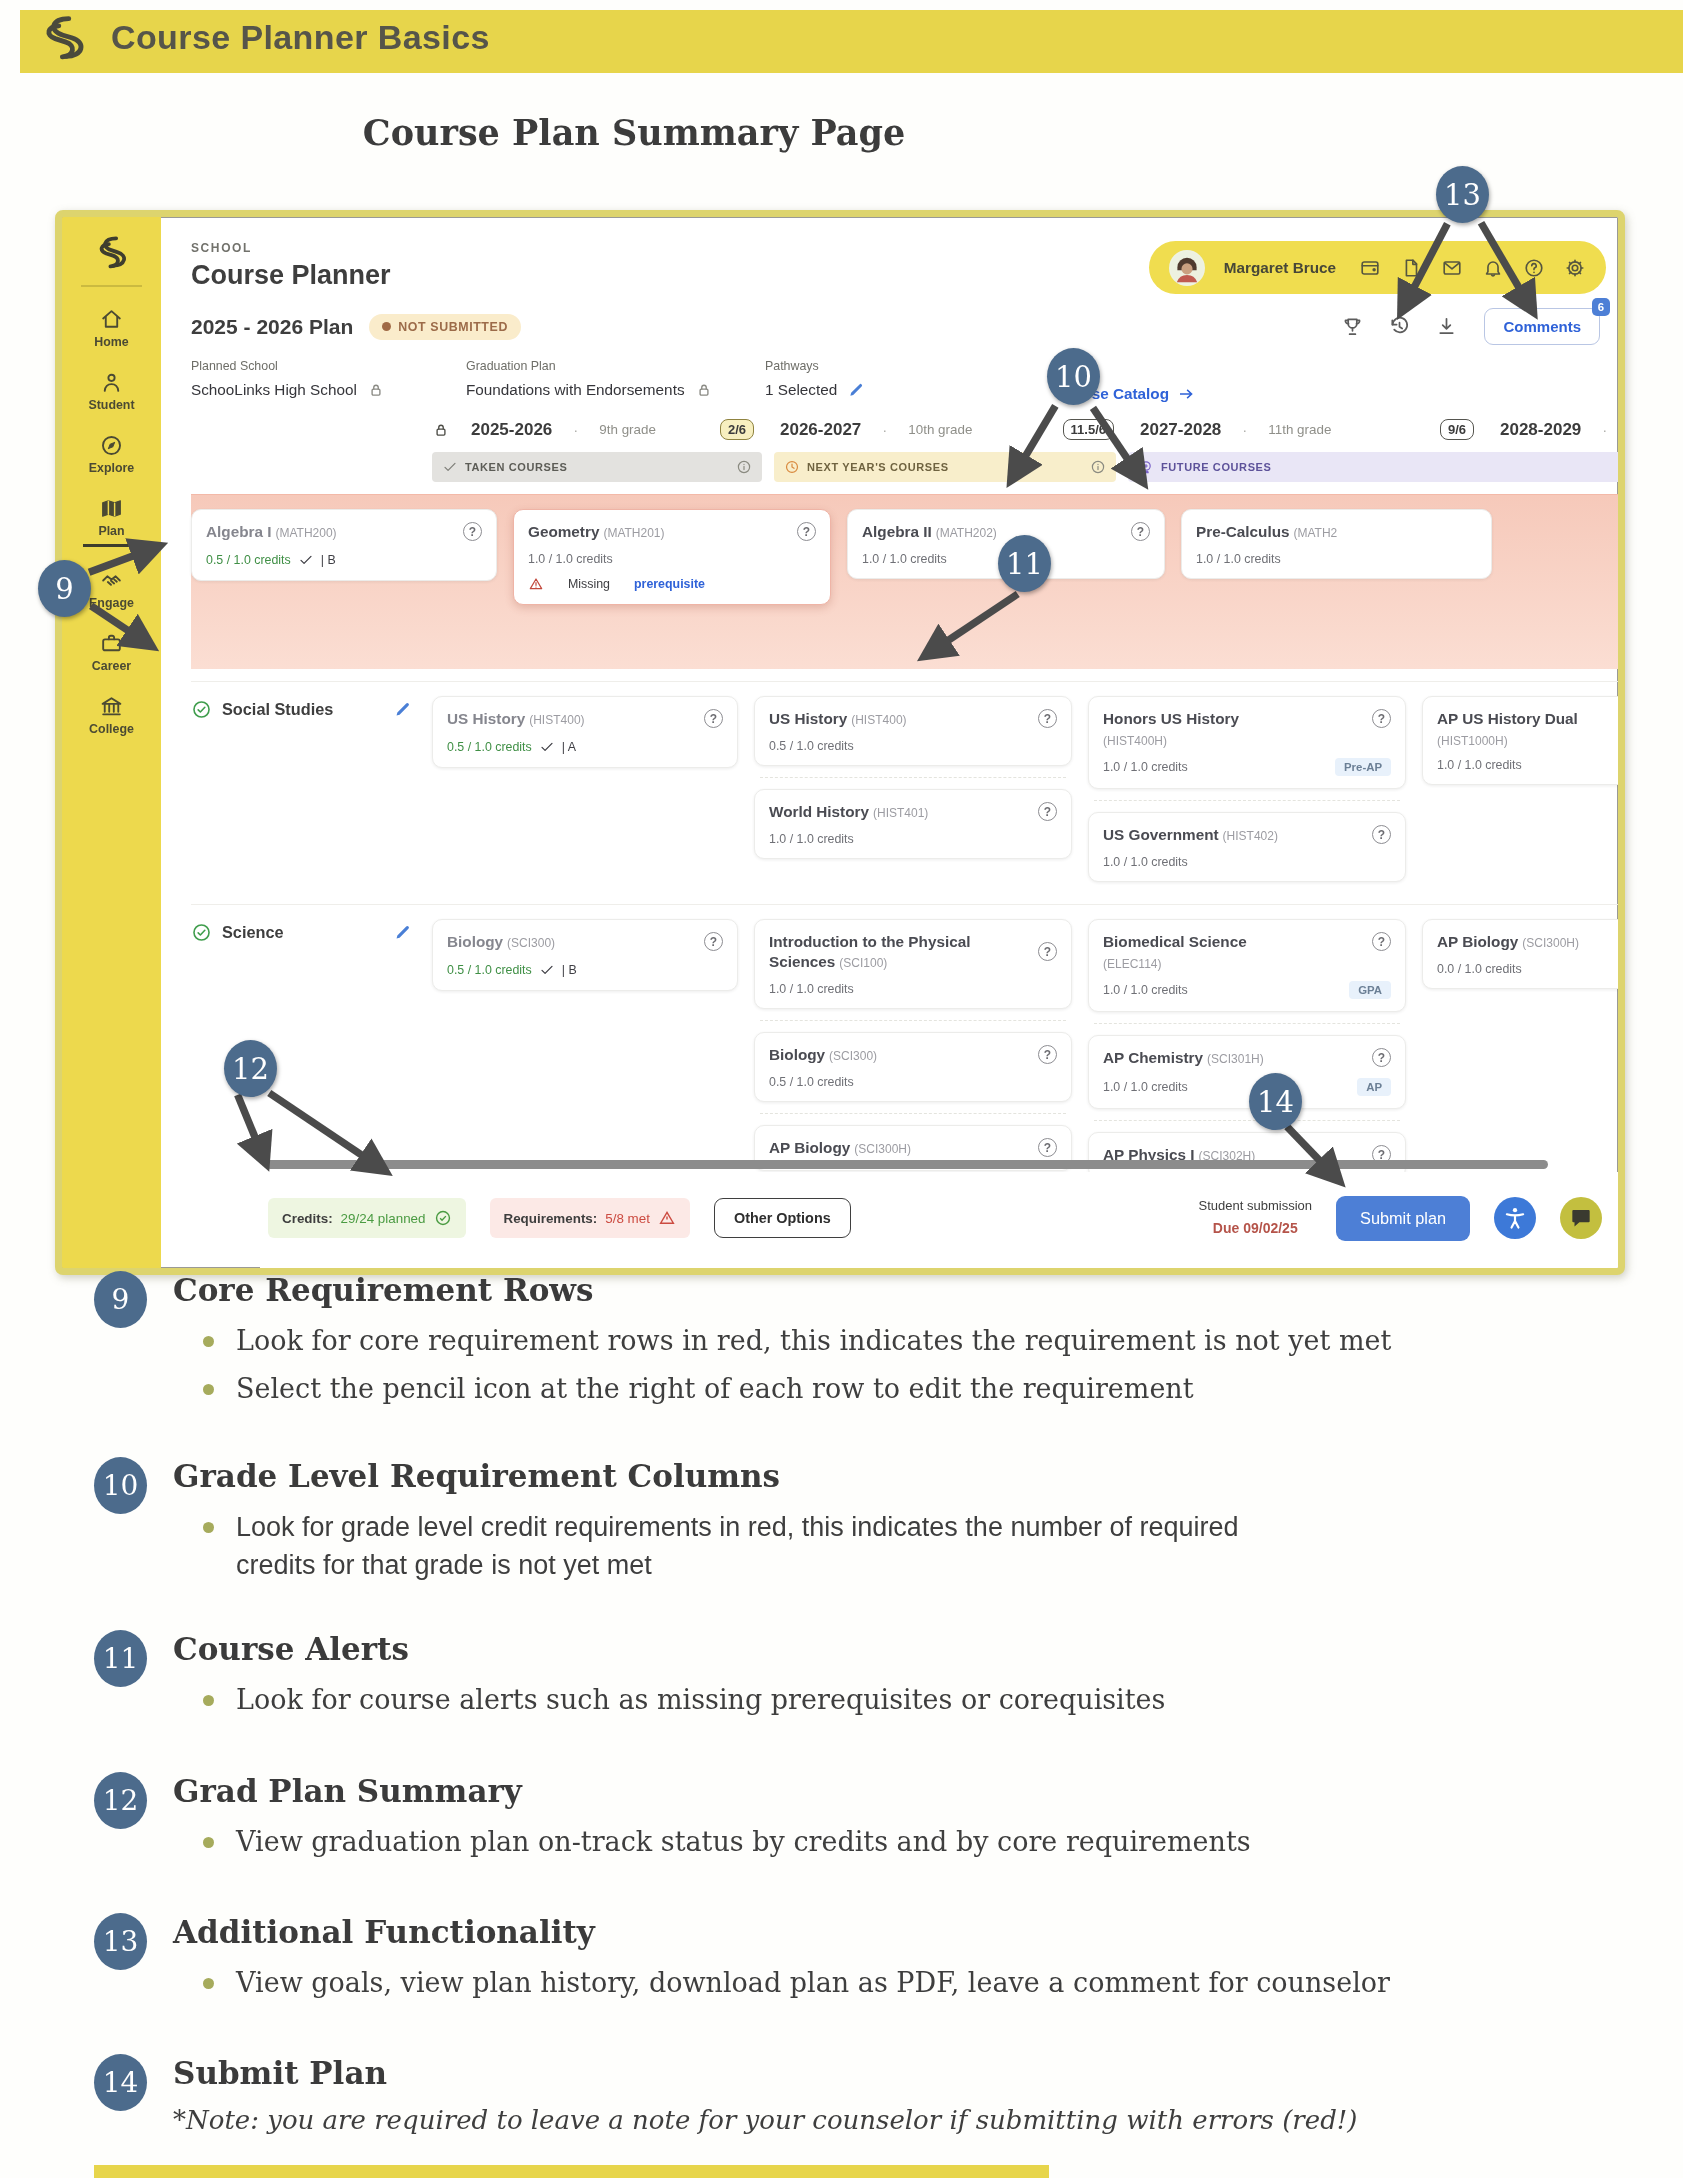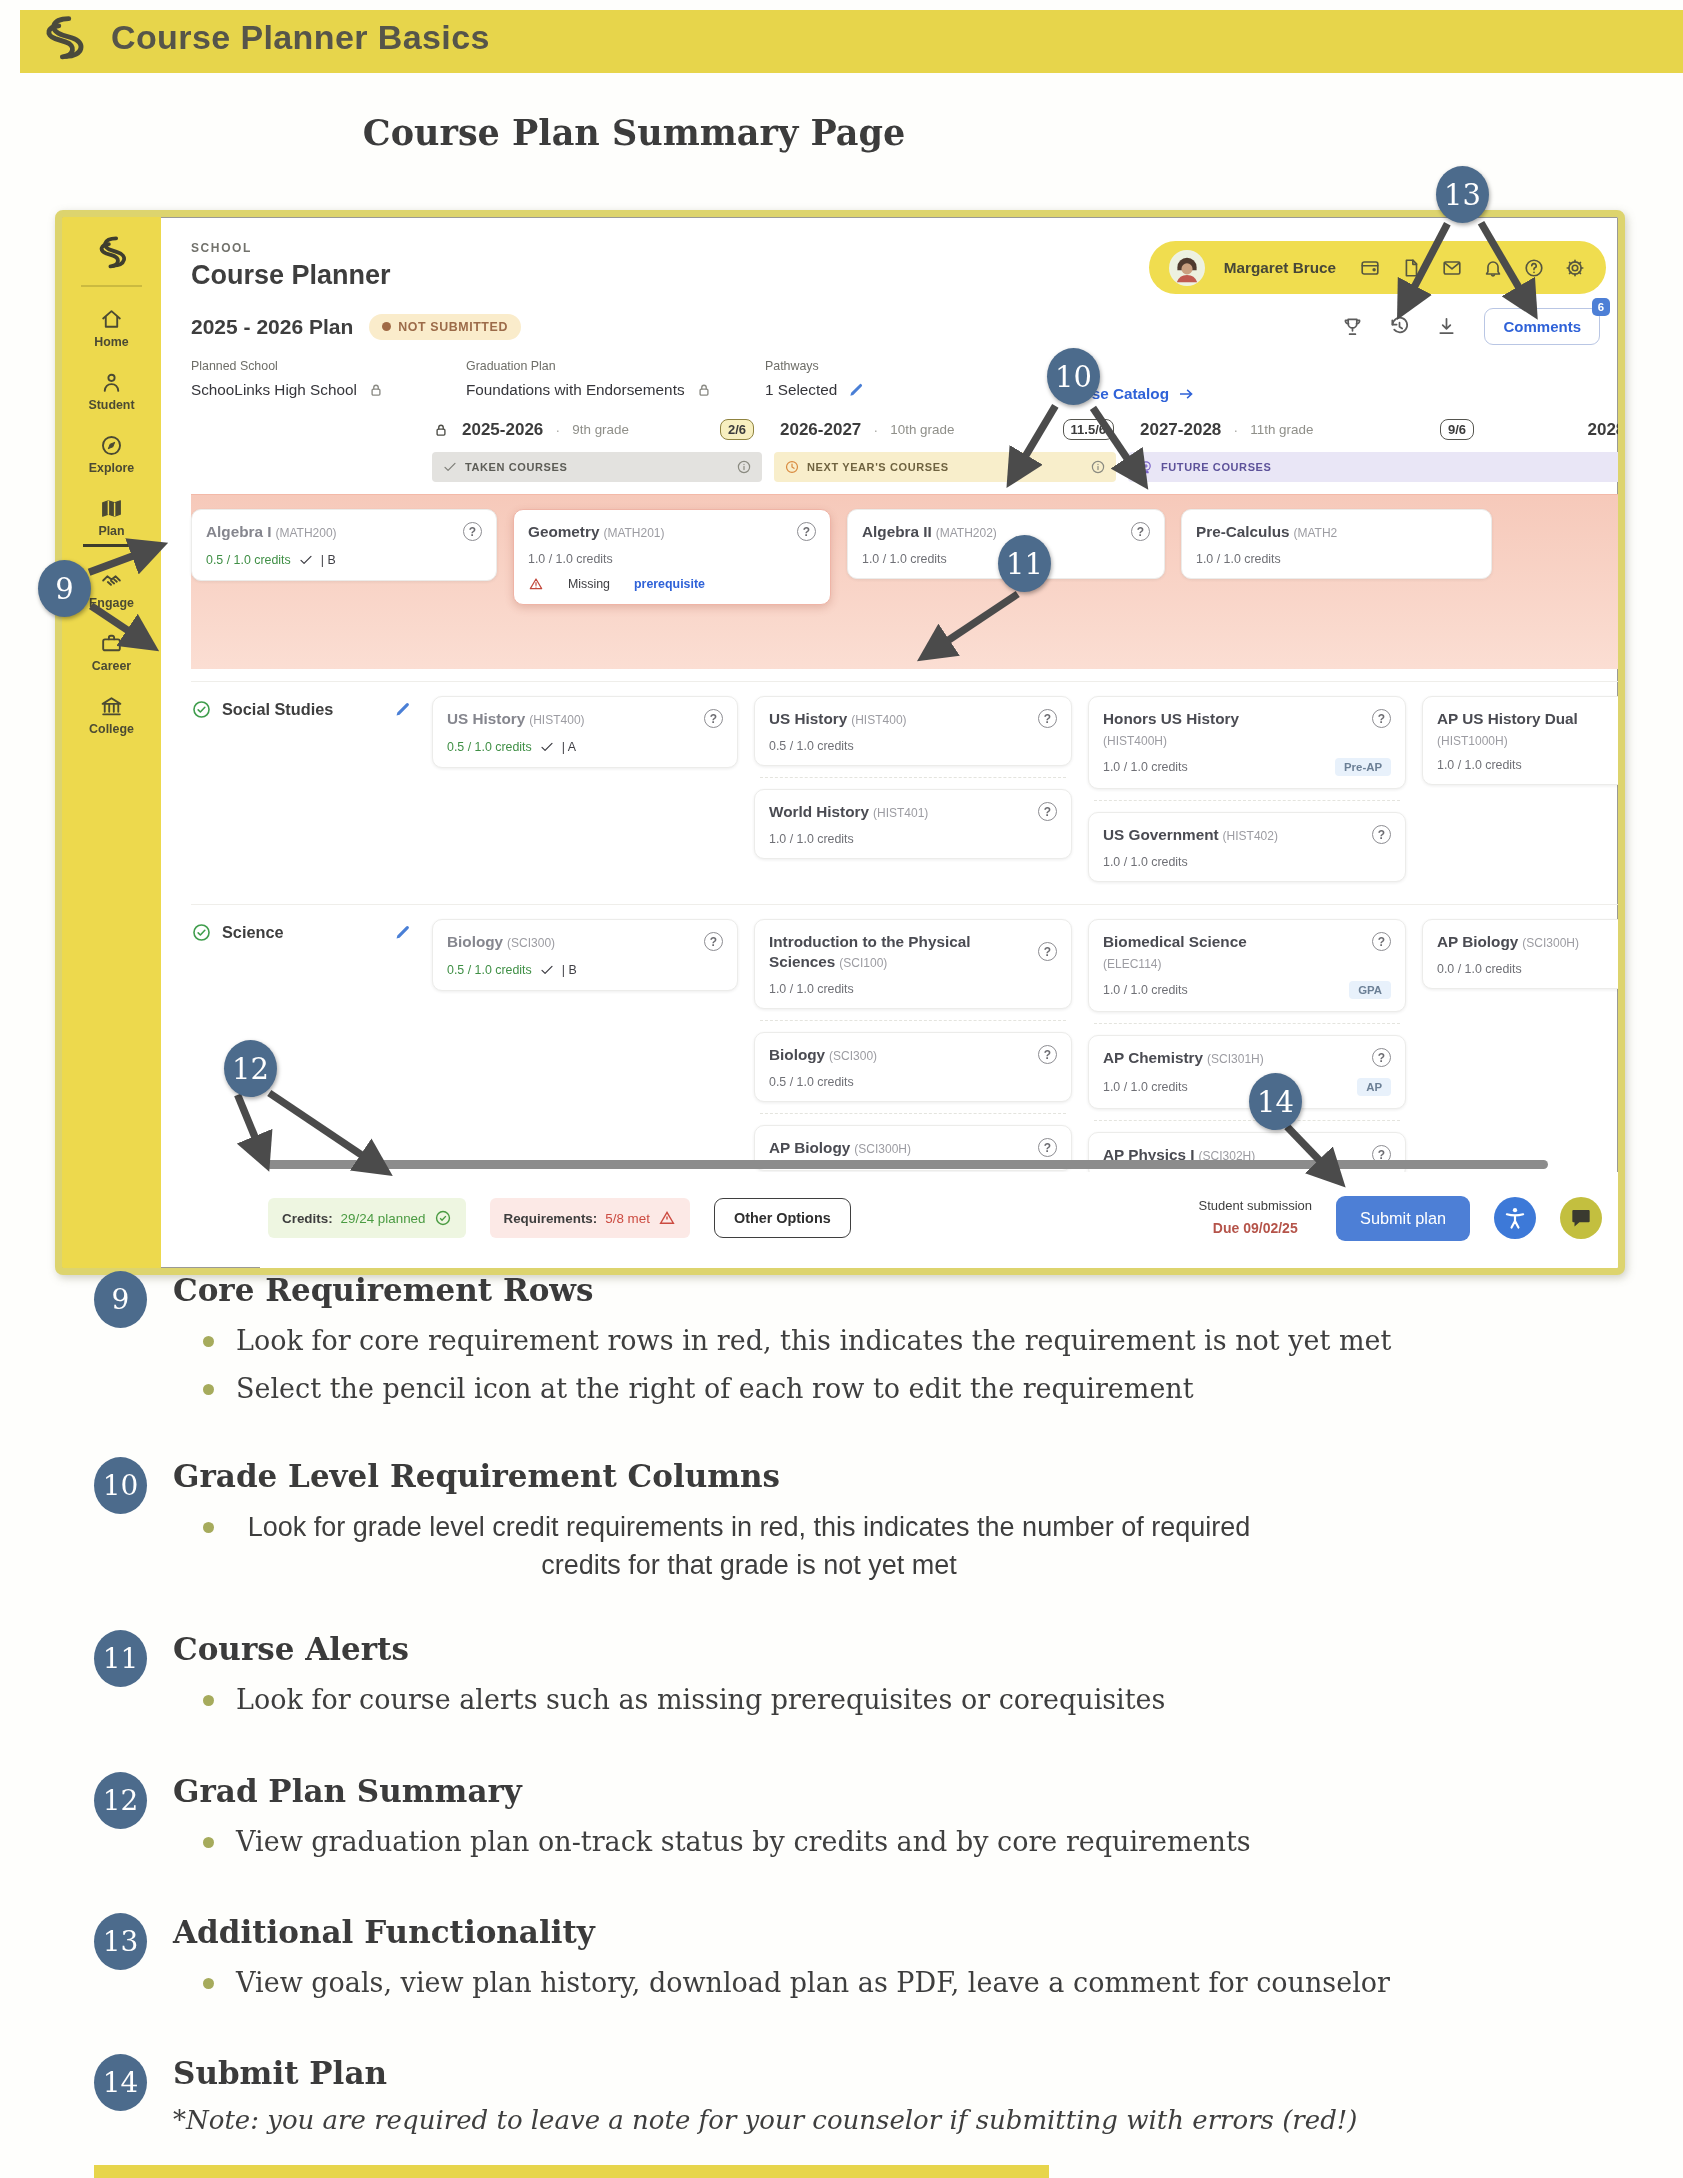--- a/index.html
+++ b/index.html
@@ -56,21 +56,21 @@
   .micon svg{width:100%;height:100%;}
   .micon.blue{color:#4a7fd6;}
   .catalog-link{font-size:15.3px;font-weight:bold;color:#2f62d8;display:flex;align-items:center;gap:8px;margin-top:26px;cursor:pointer;}
   .catalog-link .micon{color:#2f62d8;}
 
   
   .grid{margin-top:16px;}
   .cols{display:flex;}
   .c-label{width:241px;flex:none;}
   .cw0{width:322px;flex:none;} .cw1{width:334px;flex:none;} .cw2{width:334px;flex:none;} .cw3{width:327px;flex:none;}
-  .yr{display:flex;align-items:center;gap:12px;padding-right:26px;justify-content:center;}
+  .yr{display:flex;align-items:center;gap:21px;padding-right:26px;}
   .yr .year{font-size:17px;font-weight:bold;color:#3c3c3c;}
   .yr .ydot{color:#b0b0ac;font-size:15px;}
   .yr .grade{font-size:13.4px;color:#8f8f89;white-space:nowrap;}
   .cbadge{margin-left:auto;border:1.6px solid #55554f;border-radius:8px;padding:2px 7px;font-size:13px;font-weight:bold;color:#3c3c3c;background:#fff;}
   .cbadge.warn{background:#f7efc0;border-color:#8f8340;}
   .yr .micon{color:#4c4c46;}
 
   .banners{display:flex;margin-top:12px;}
   .banner{height:30px;border-radius:4px;display:flex;align-items:center;padding:0 10px;font-size:11px;font-weight:bold;letter-spacing:0.6px;margin-right:12px;flex:none;}
   .banner .micon{width:16px;height:16px;margin-right:7px;}
@@ -136,21 +136,21 @@
   .arrows{position:absolute;left:0;top:0;z-index:55;pointer-events:none;}
 
   .sections{position:absolute;left:94px;top:1269px;width:1530px;font-family:"DejaVu Serif",serif;color:#3e3e3e;}
   .section{display:flex;gap:26px;}
   .sec-circle{flex:none;width:53px;height:57px;border-radius:50%;background:#4c6b8c;color:#fff;font-size:28px;display:flex;align-items:center;justify-content:center;margin-top:2px;}
   .sec-body{flex:1;padding-top:3px;}
   .sec-title{font-size:31px;font-weight:bold;color:#3b3b3b;margin-bottom:14px;}
   .sec-bullets{list-style:none;padding:0 0 0 30px;margin:0;}
   .sec-bullets li{display:flex;gap:22px;font-size:27px;line-height:1.42;margin-bottom:10px;color:#3e3e3e;max-width:1327px;}
   .bdot{width:11px;height:11px;border-radius:50%;background:#a6ab5c;flex:none;margin-top:14px;}
-  .sans-bullets li{font-family:"Liberation Sans",sans-serif;font-size:27px;max-width:1059px;text-align:center;}
+  .sans-bullets li{font-family:"Liberation Sans",sans-serif;font-size:27px;max-width:1059px;}
   .sec-note{font-style:italic;font-size:26px;margin-top:0px;color:#3e3e3e;}
 
   .bottom-strip{position:absolute;left:94px;bottom:0;width:955px;height:13px;background:#e7d54b;}
 </style>
 </head>
 <body>
 
 <div class="page">
 
   <div class="top-banner">

